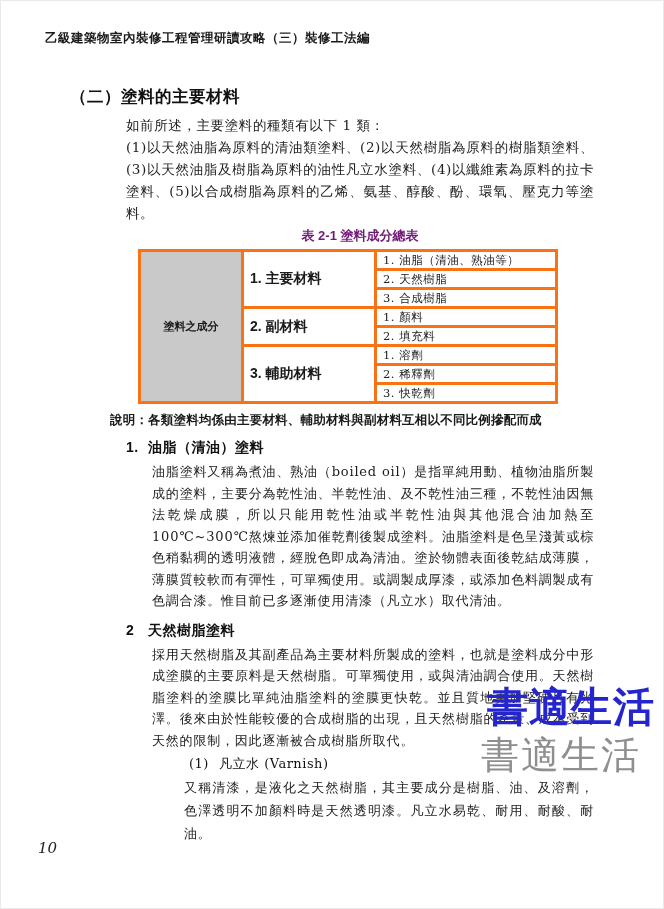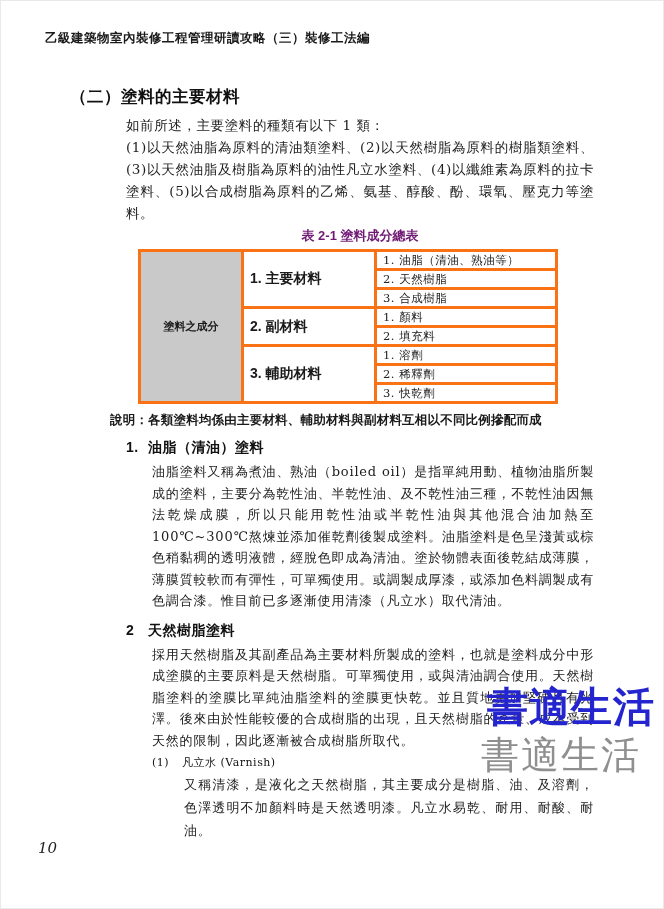--- a/index.html
+++ b/index.html
@@ -77,21 +77,21 @@
   }
   .sec-heading .sec-num{display:inline-block;width:22px;}
   .sec-body{
     margin:4px 0 0 26px;
     font-size:13px;line-height:21.5px;letter-spacing:0.8px;
     text-align:justify;
   }
   .sec-body p{margin:0;}
   .subsec{margin:4px 0 0 26px;}
   .subsec-heading{
-    font-size:11px;color:#111;letter-spacing:0.5px;
+    font-size:13px;color:#111;letter-spacing:0.5px;margin-left:37px;
   }
   .subsec-heading .sub-label{display:inline-block;width:30px;}
   .subsec-body{
     margin:3px 0 0 32px;
     font-size:13px;line-height:23px;letter-spacing:0.8px;
     text-align:justify;
   }
   .page-number{
     position:absolute;left:38px;top:839px;
     font-style:italic;font-size:15px;color:#222;

